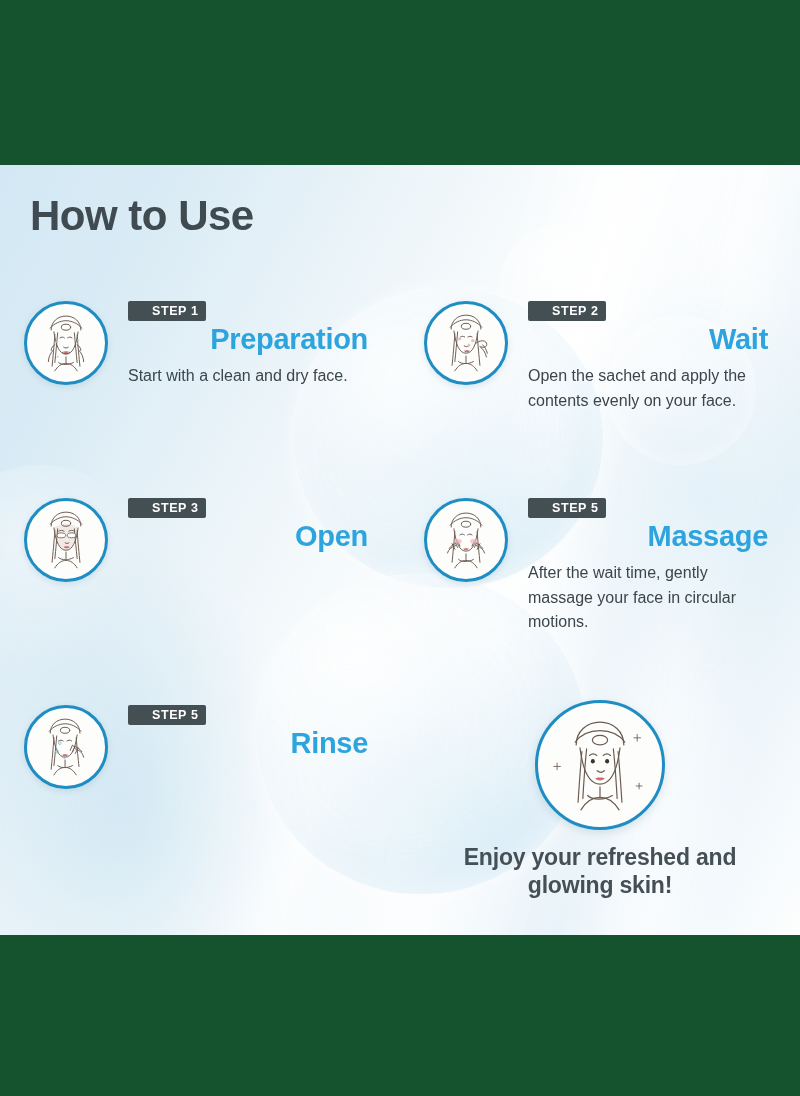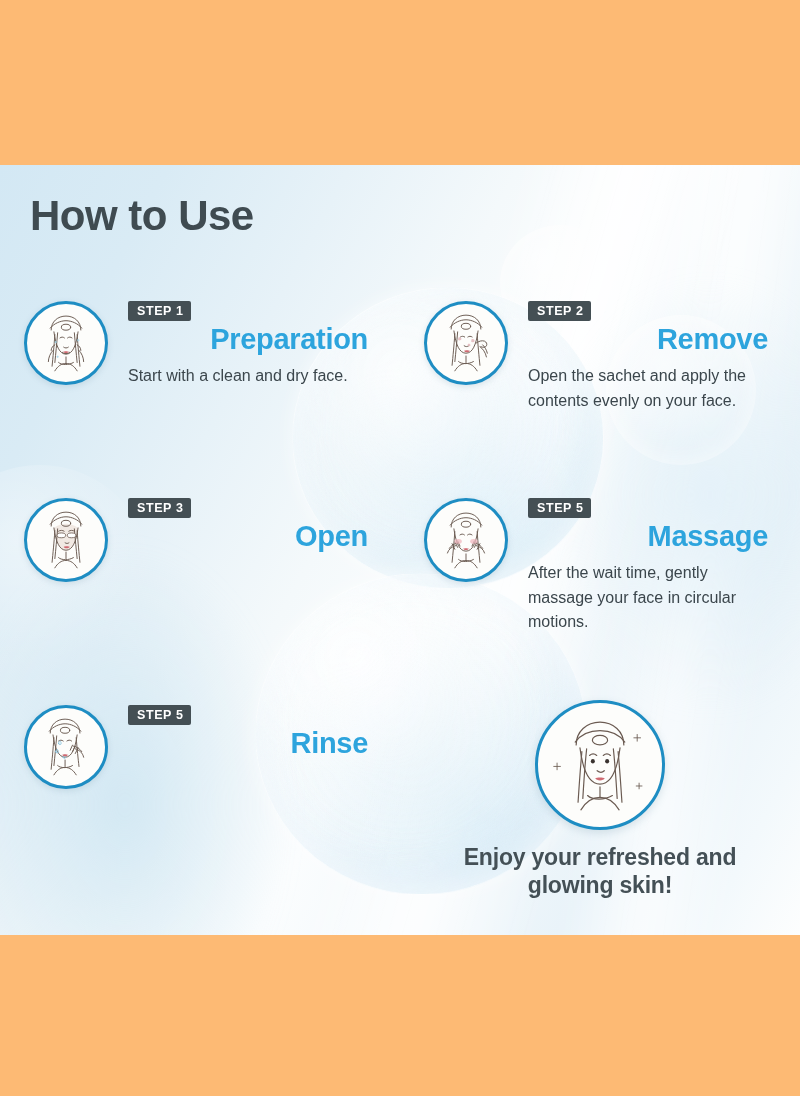--- a/index.html
+++ b/index.html
@@ -12,21 +12,21 @@
     background: #ffffff;
     font-family: "Liberation Sans", sans-serif;
     overflow: hidden;
   }
 
   
   #page {
     position: relative;
     width: 800px;
     height: 1096px;
-    background: #fdba74;
+    background: #14532d;
   }
 
   
   #panel {
     position: absolute;
     left: 0;
     top: 165px;
     width: 800px;
     height: 770px;
     overflow: hidden;
@@ -164,21 +164,21 @@
     top: 0;
     width: 240px;
   }
   .step-badge {
     display: inline-block;
     background: #444f54;
     color: #ffffff;
     font-size: 12.5px;
     font-weight: bold;
     letter-spacing: 0.6px;
-    padding: 3px 8px 3px 9px;
+    padding: 3px 8px 3px 24px;
     border-radius: 2px;
     line-height: 1.15;
   }
   .step-title {
     margin-top: 3px;
     font-size: 29px;
     font-weight: bold;
     letter-spacing: -0.3px;
     color: #2da4dd;
     line-height: 1.1;
@@ -316,21 +316,21 @@
               <path d="M48 38c1.6-0.8 3.6 0.2 3.2 1.8c-0.4 1.6-3 1.8-3.7 0.5z"></path>
               <path d="M44 43c1.4-0.8 3 0 2.8 1.4c-0.2 1.4-2.4 1.6-3 0.4z"></path>
             </g>
             <g fill="#cf6a72">
               <path d="M40 50.5c1-0.8 5-0.8 6 0c-1 1.8-5 1.8-6 0z"></path>
             </g>
           </svg>
         </div>
         <div class="step-body">
           <span class="step-badge">STEP 2</span>
-          <div class="step-title">Remove</div>
+          <div class="step-title">Wait</div>
           <div class="step-desc">Open the sachet and apply the contents evenly on your face.</div>
         </div>
       </div>
 
       <div class="step" id="step-3">
         <div class="step-icon">
           <svg viewBox="0 0 84 84">
             <g fill="#e8d8d0" opacity="0.55">
               <path d="M29 29c2 15 6 24 13 24s11-9 13-24c-4-3-9-4.5-13-4.5S33 26 29 29z"></path>
             </g>

